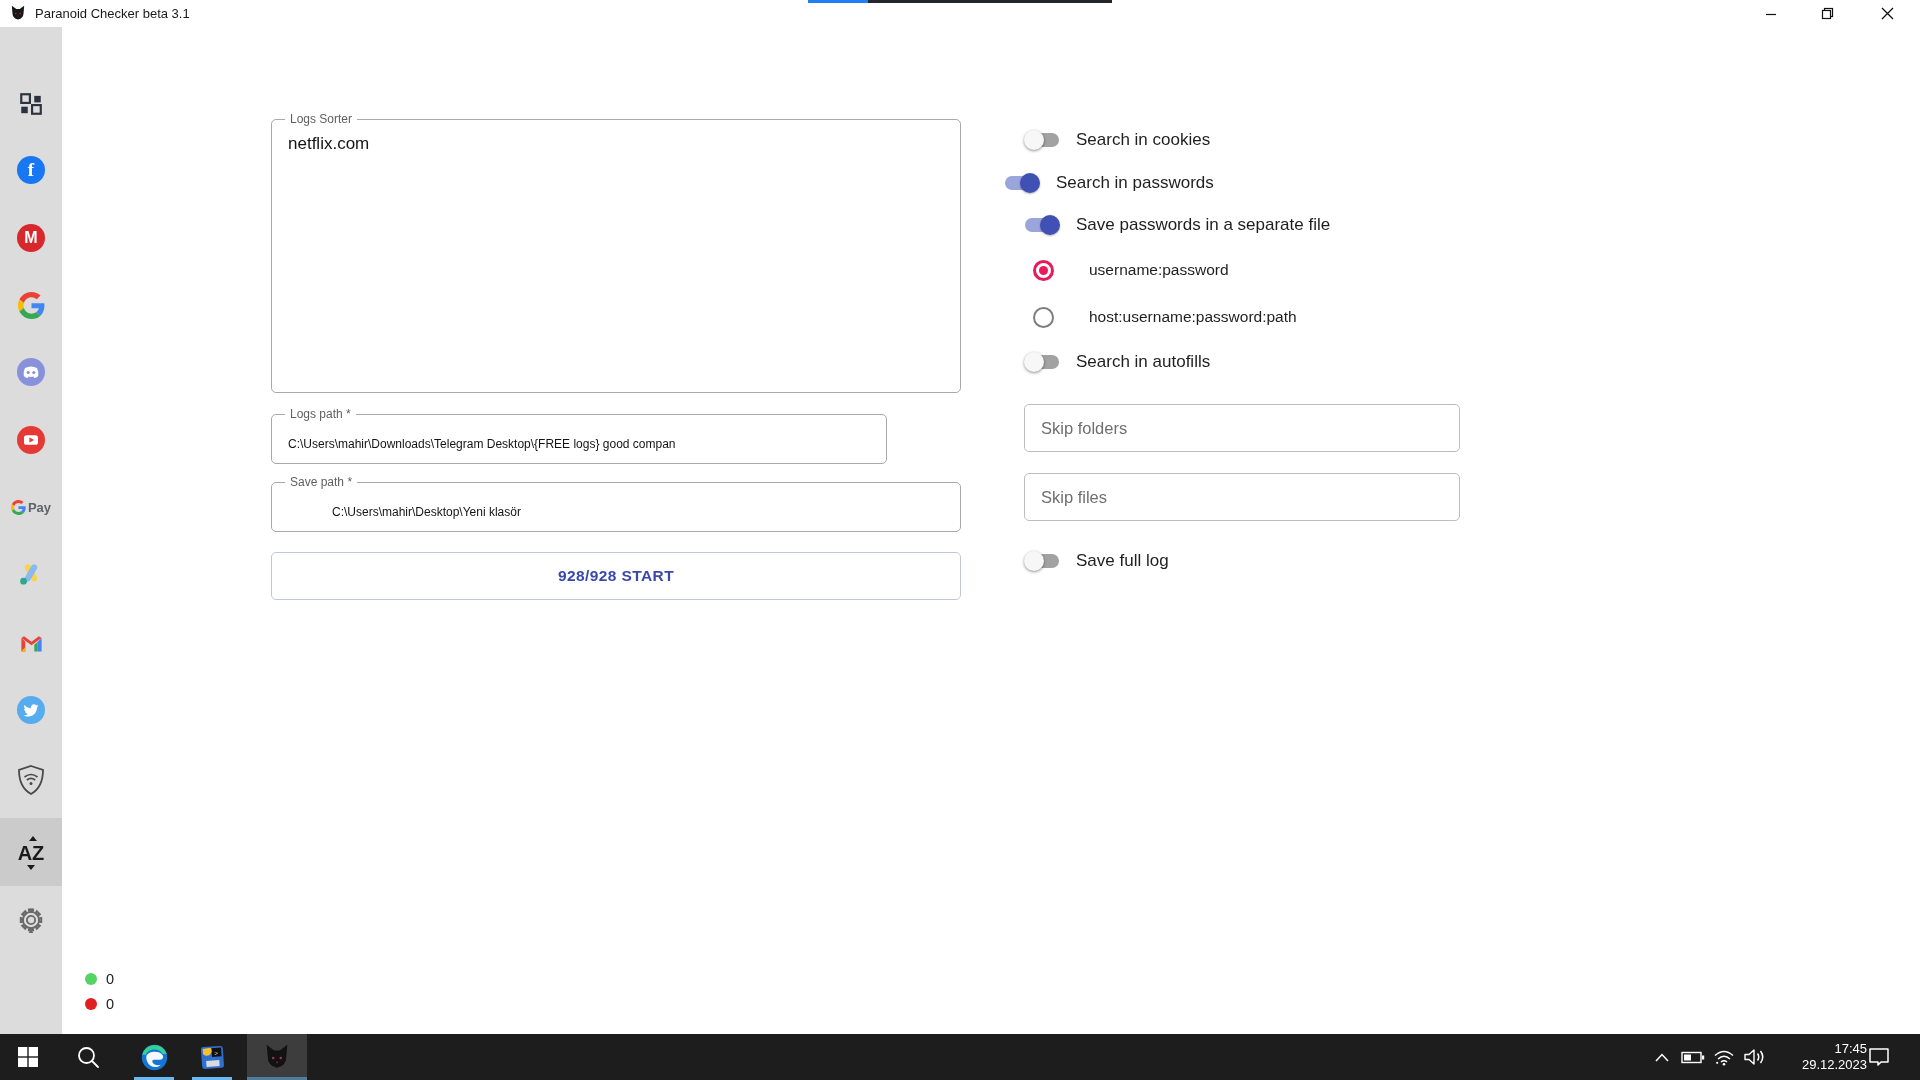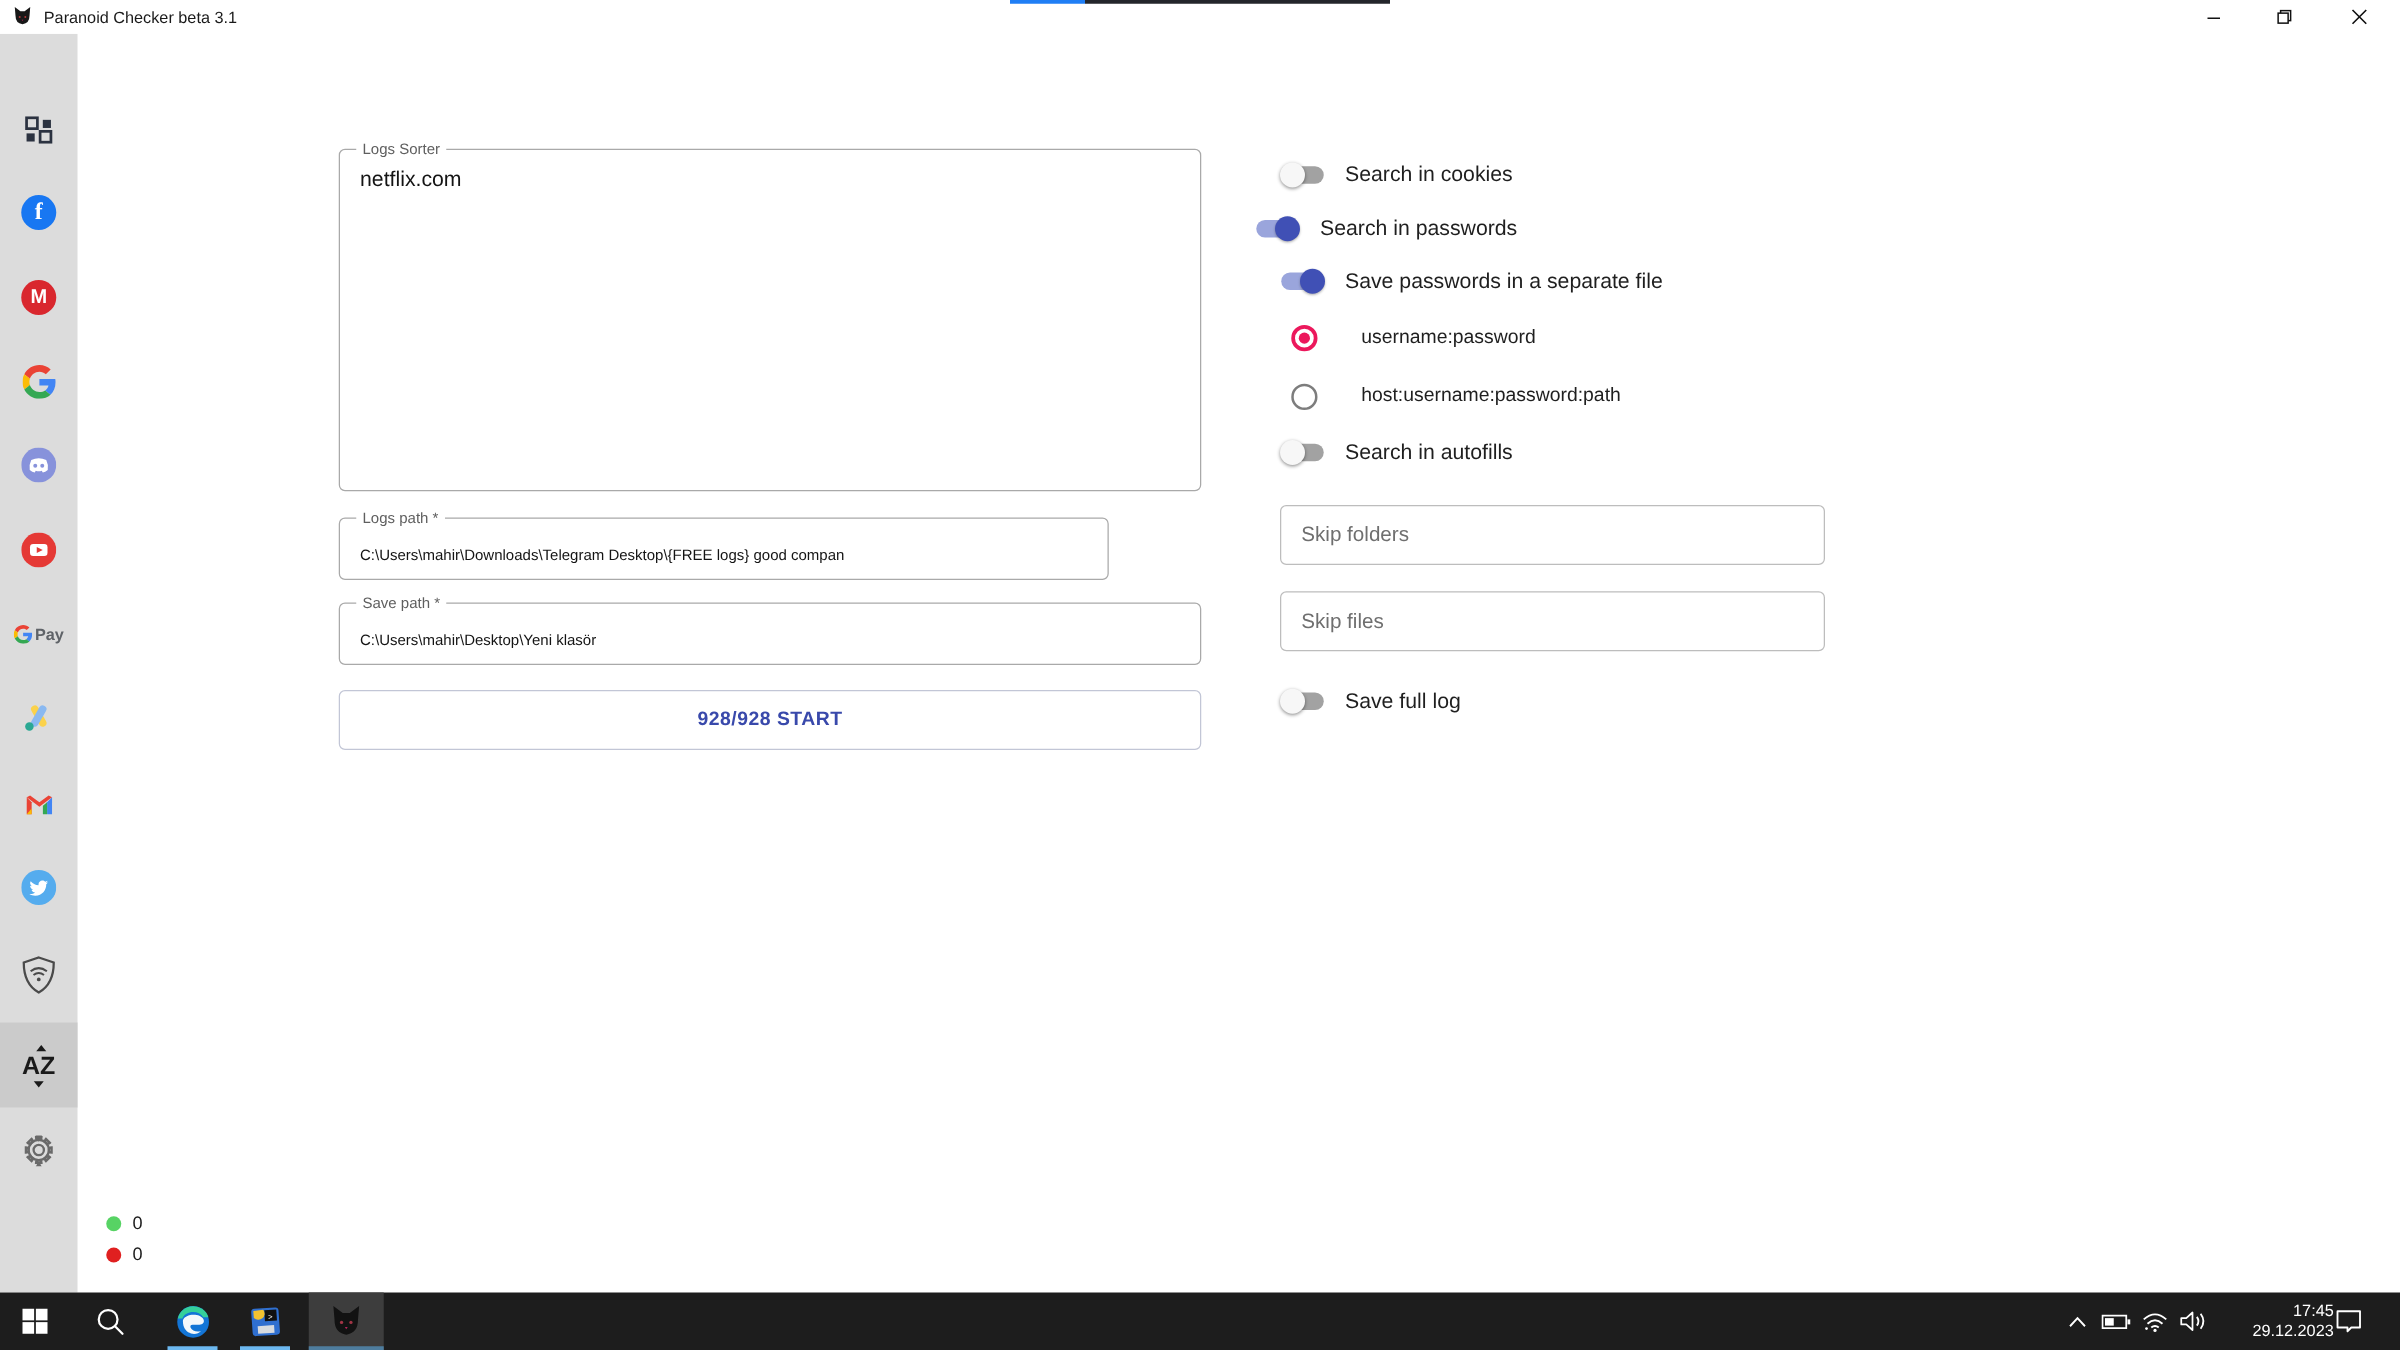--- a/index.html
+++ b/index.html
@@ -31,21 +31,21 @@
 
   .fieldbox { position:absolute; border:1px solid #a9a9a9; border-radius:5px; background:#fff; }
   .fieldbox .notch { position:absolute; top:-8px; left:13px; background:#fff; padding:0 5px; font-size:12px; color:#5f5f5f; line-height:14px; }
 
   .logs-sorter { left:209px; top:92px; width:690px; height:274px; }
   .logs-sorter textarea { width:100%; height:100%; border:none; outline:none; resize:none; background:transparent;
      font-family:"Liberation Sans", sans-serif; font-size:17px; color:#141414; padding:14px 16px; }
 
   .path-field { height:50px; }
   .logs-path { left:209px; top:387px; width:616px; }
-  .save-path { left:209px; top:455px; width:690px; }
+  .save-path { left:209px; top:455px; width:690px;padding-left:44px; }
   .path-field input { width:100%; height:100%; border:none; outline:none; background:transparent;
      font-family:"Liberation Sans", sans-serif; font-size:12px; color:#141414; padding:10px 16px 0 16px; white-space:nowrap; }
 
   .start-btn { position:absolute; left:209px; top:525px; width:690px; height:48px; background:#fff;
      border:1px solid #c2c6d6; border-radius:5px; color:#3949ab; font-weight:bold; font-size:15.5px;
      letter-spacing:.4px; font-family:"Liberation Sans", sans-serif; cursor:pointer; }
 
   .opt-row { position:absolute; display:flex; align-items:center; height:24px; }
   .opt-row .lbl { font-size:17px; color:#1f1f1f; margin-left:16px; white-space:nowrap; }
 

